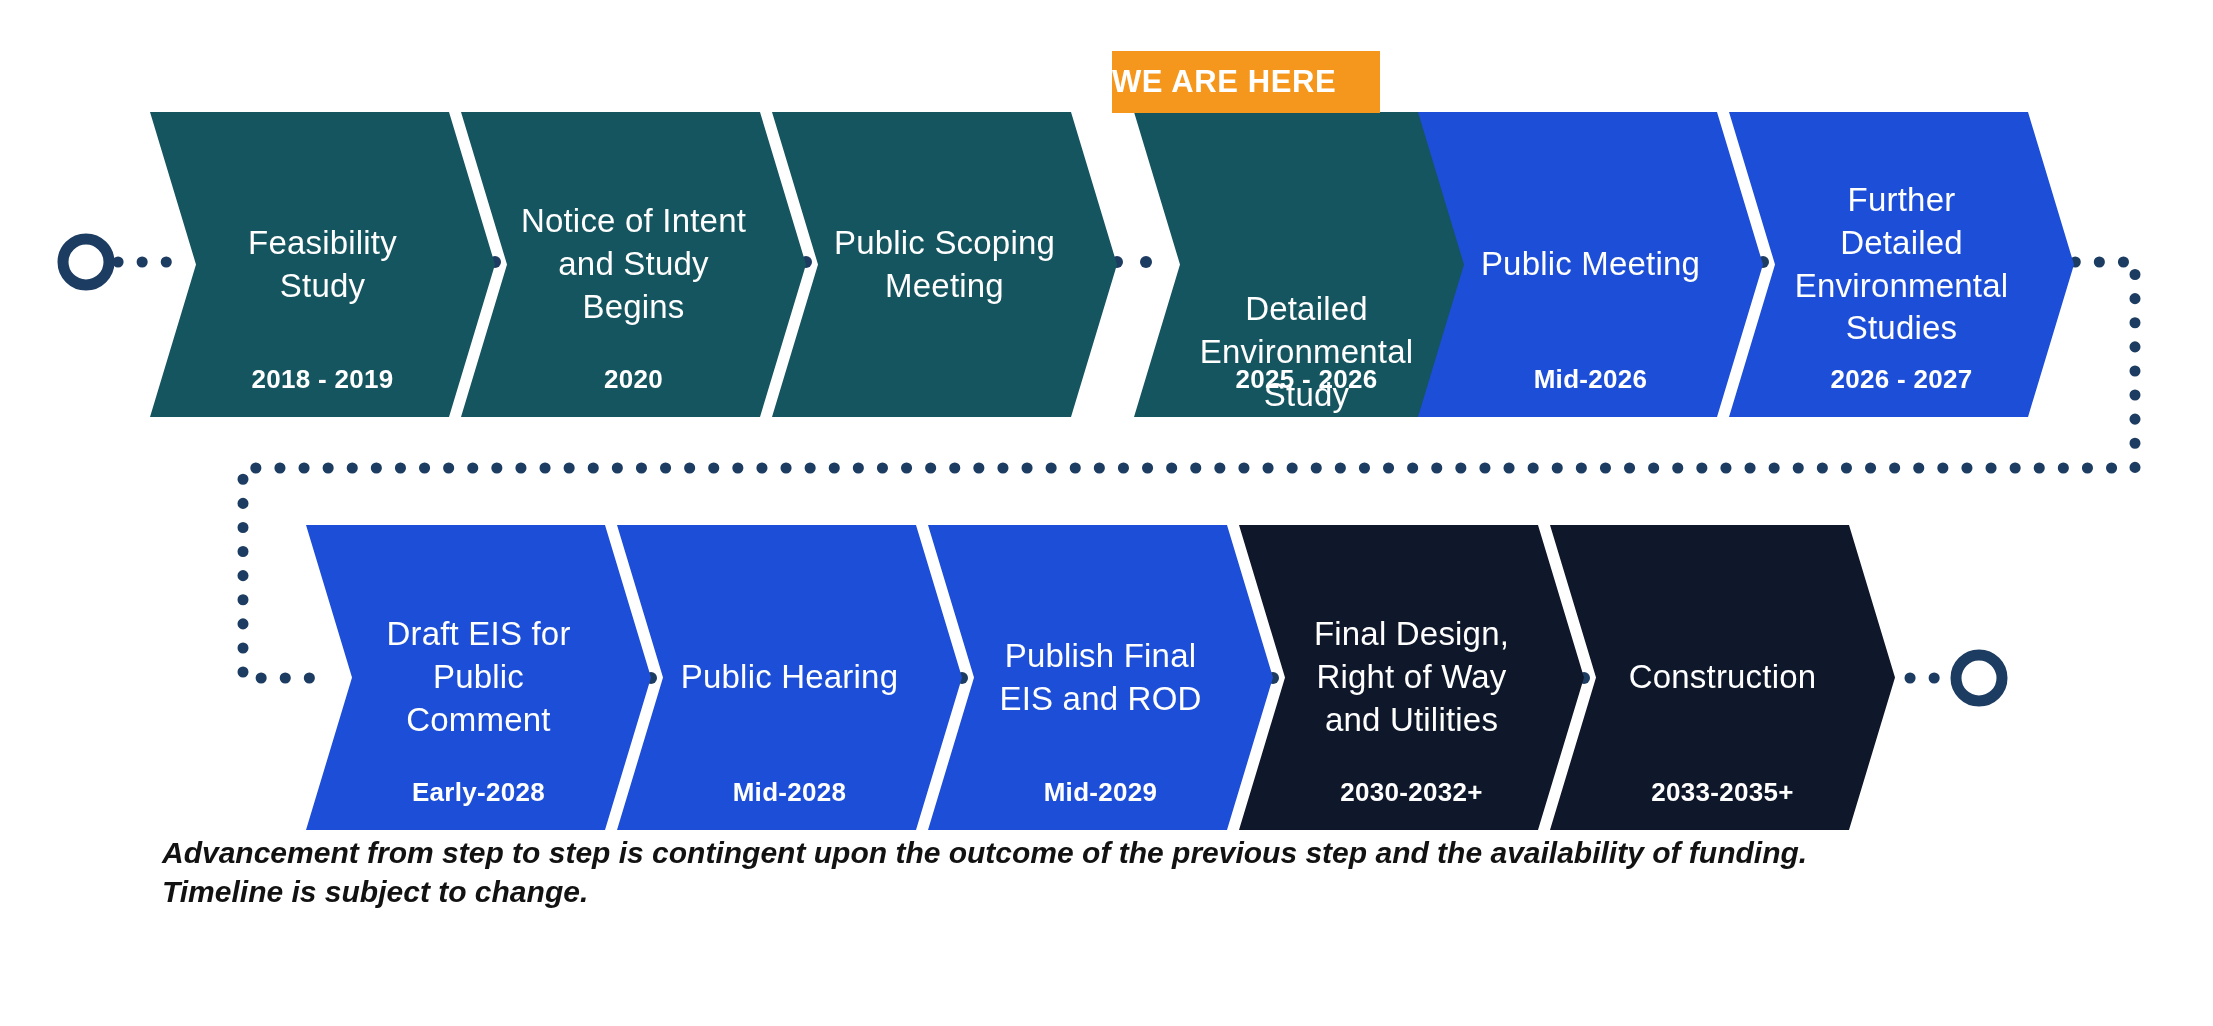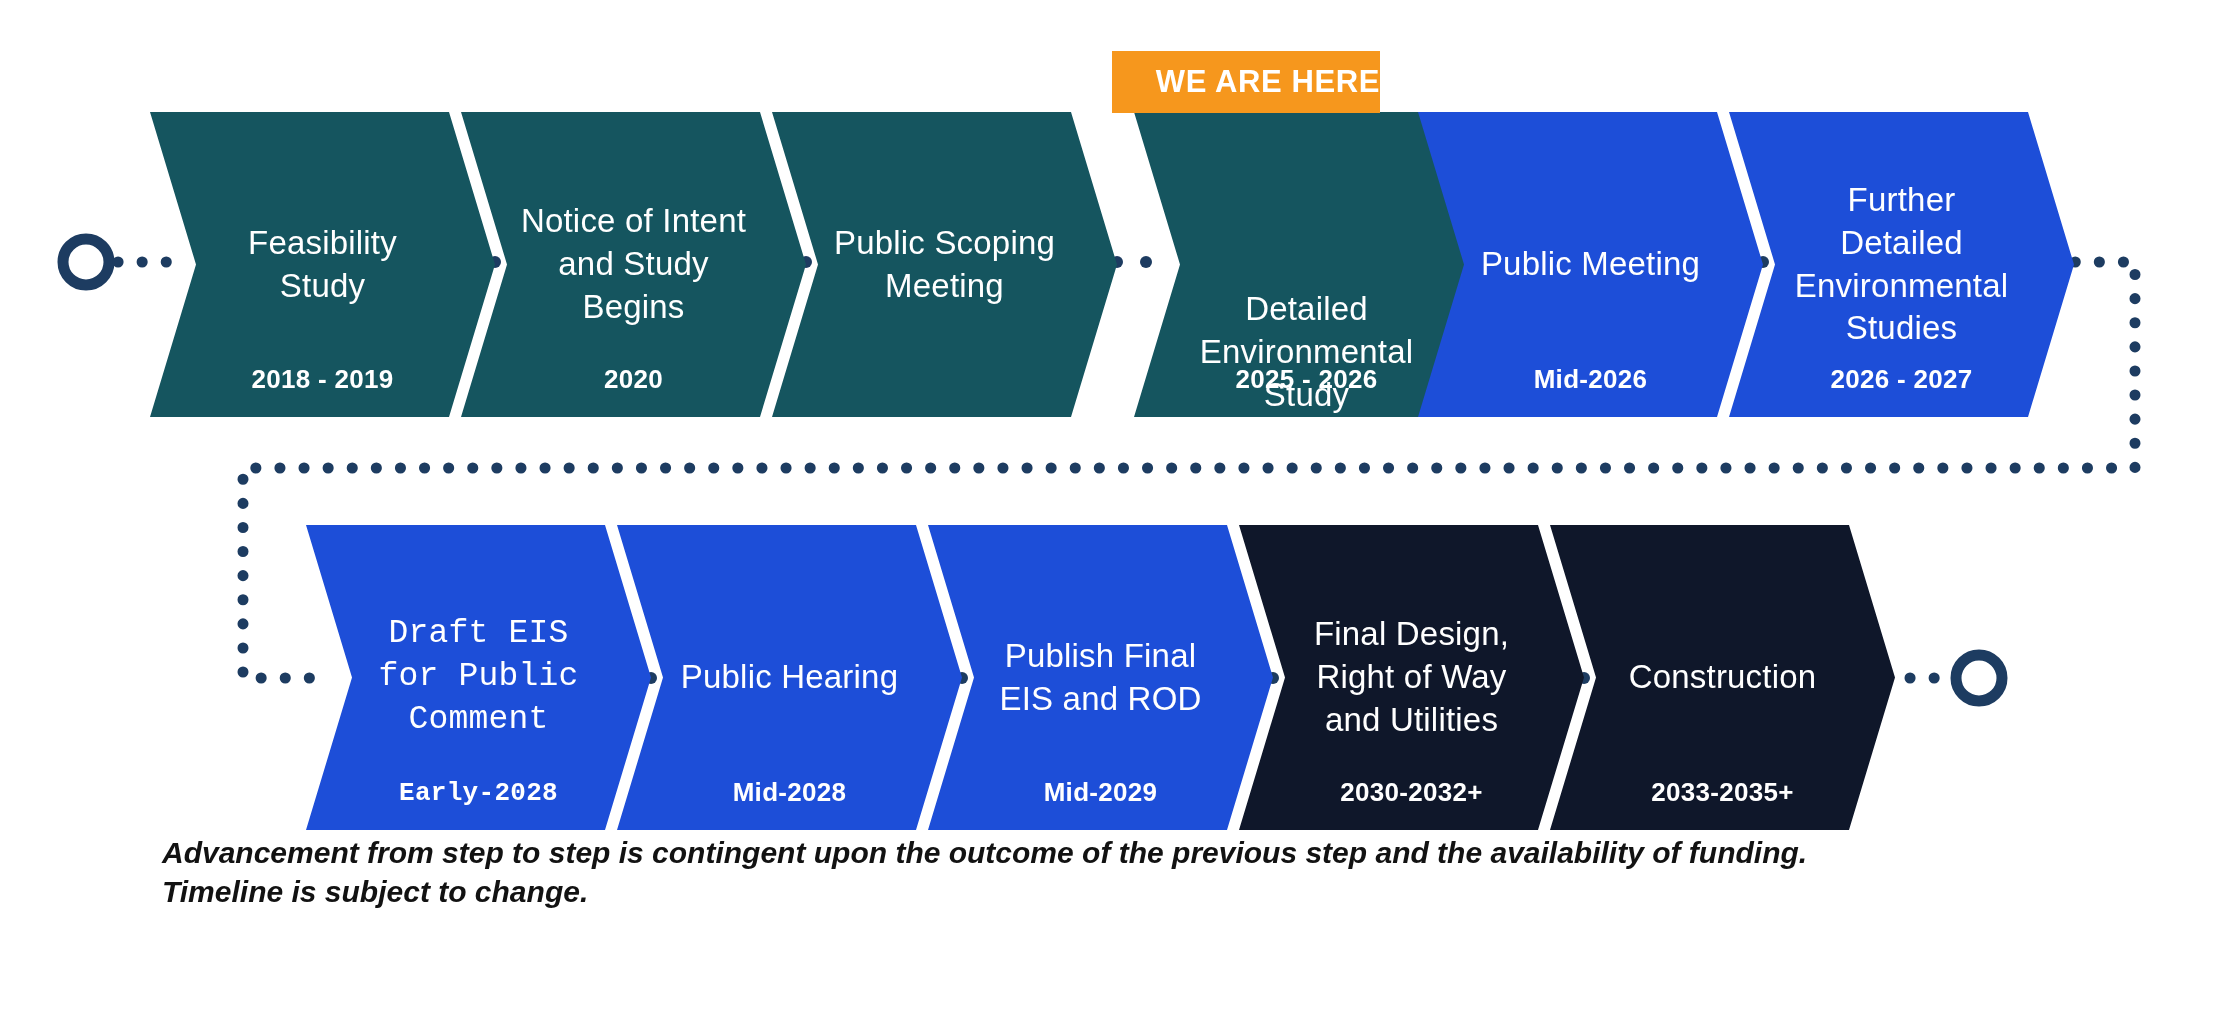--- a/index.html
+++ b/index.html
@@ -81,21 +81,21 @@
     position: absolute;
     z-index: 4;
     left: 1112px;
     top: 51px;
     width: 268px;
     height: 62px;
     background: #f6971d;
     color: #ffffff;
     display: flex;
     align-items: center;
-    justify-content: flex-end;
+    justify-content: flex-start;
     font-size: 31px;
     font-weight: 700;
     letter-spacing: 0.6px;
   }
 
   
   #footnote {
     position: absolute;
     z-index: 5;
     left: 162px;
@@ -180,21 +180,21 @@
 
     <div class="step c-mid" style="left:1579px;width:345px;">
       <div class="title">Further Detailed Environmental Studies</div>
       <div class="date">2026 - 2027</div>
     </div>
 
   </div>
 
   <div class="row" id="row-bot">
 
-    <div class="step c-mid" style="left:0px;   width:345px;font-family:Liberation Mono, monospace;">
+    <div class="step c-mid" style="left:0px;   width:345px;">
       <div class="title">Draft EIS for Public Comment</div>
       <div class="date">Early-2028</div>
     </div>
 
     <div class="step c-mid" style="left:311px; width:345px;">
       <div class="title">Public Hearing</div>
       <div class="date">Mid-2028</div>
     </div>
 
     <div class="step c-mid" style="left:622px; width:345px;">

